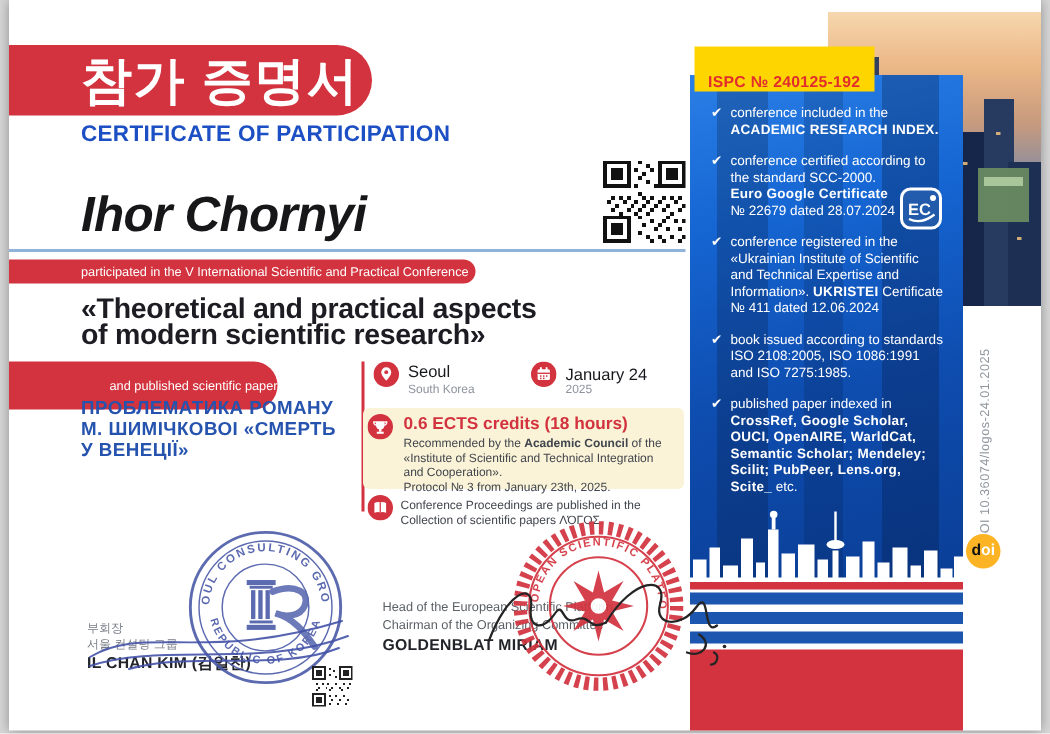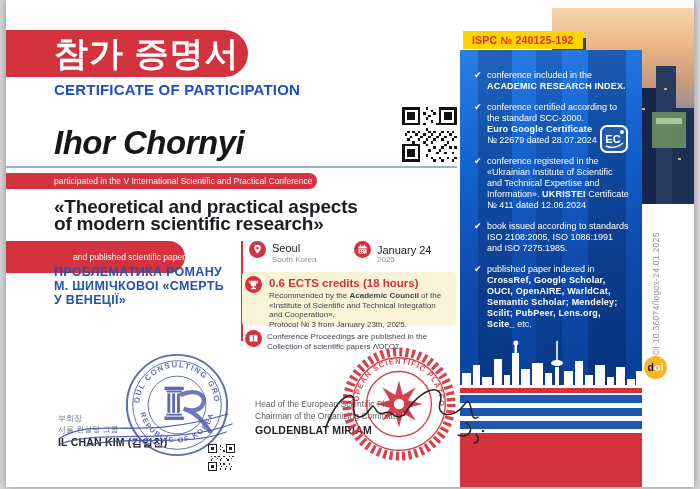--- a/index.html
+++ b/index.html
@@ -61,21 +61,21 @@
   .bp-tex.t2 { left:76px;  width:26px; background:rgba(8,22,56,.18); }
   .bp-tex.t3 { left:128px; width:38px; background:rgba(8,22,56,.28); }
   .checklist { list-style:none; position:relative; }
   .check-item { position:relative; padding-left:13px; margin-bottom:10px;
                 color:#fff; font-size:9px; line-height:11px; }
   .check-glyph { position:absolute; left:0; top:0; font-size:9px; color:#fff; }
   .check-item .b { font-weight:bold; letter-spacing:.2px; }
   .check-item.stack .b, .check-item.stack .post { display:block; }
   .ispc-badge { position:absolute; left:457px; top:31px; height:18px; background:#ffd500;
                 color:#e12d2d; font-size:10.5px; font-weight:bold; line-height:18px;
-                padding:0 9px; letter-spacing:.2px; }
+                padding:15px 9px; letter-spacing:.2px; }
   .esc-logo { position:absolute; left:592px; top:123px; }
   .skyline { position:absolute; left:454px; top:337px; }
 
   .stripe { position:absolute; left:454px; width:182px; }
   .stripe.red1  { top:388px; height:5px; background:#d2333e; }
   .stripe.blue1 { top:395px; height:8px; background:#1c56ae; }
   .stripe.blue2 { top:408px; height:8px; background:#1c56ae; }
   .stripe.blue3 { top:421px; height:8px; background:#1c56ae; }
   .stripe.redblock { top:433px; height:54px; background:#d2333e; }
 

